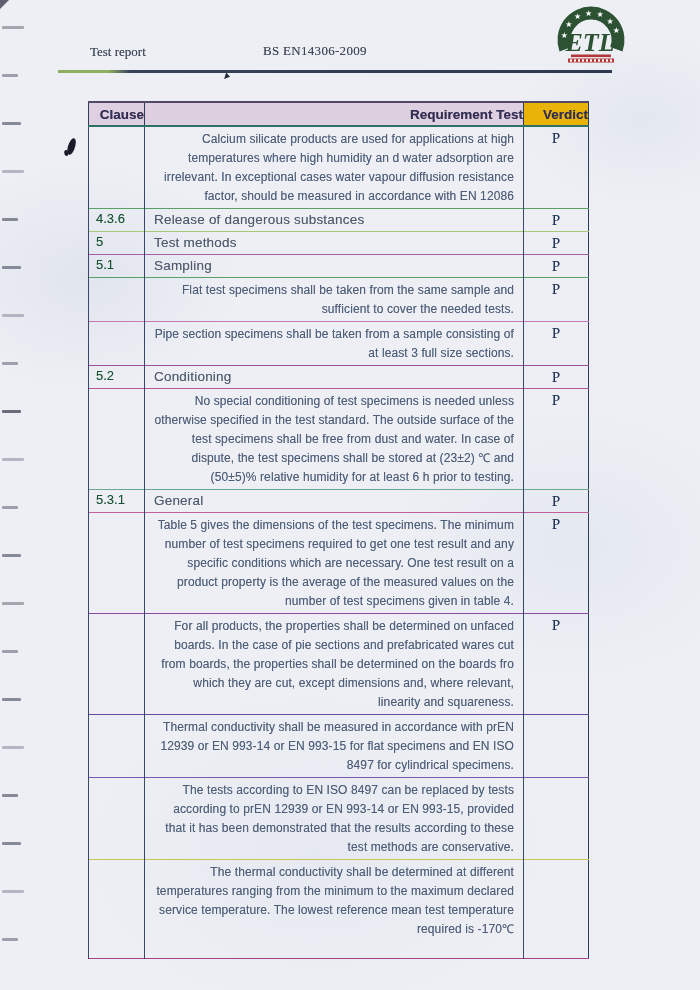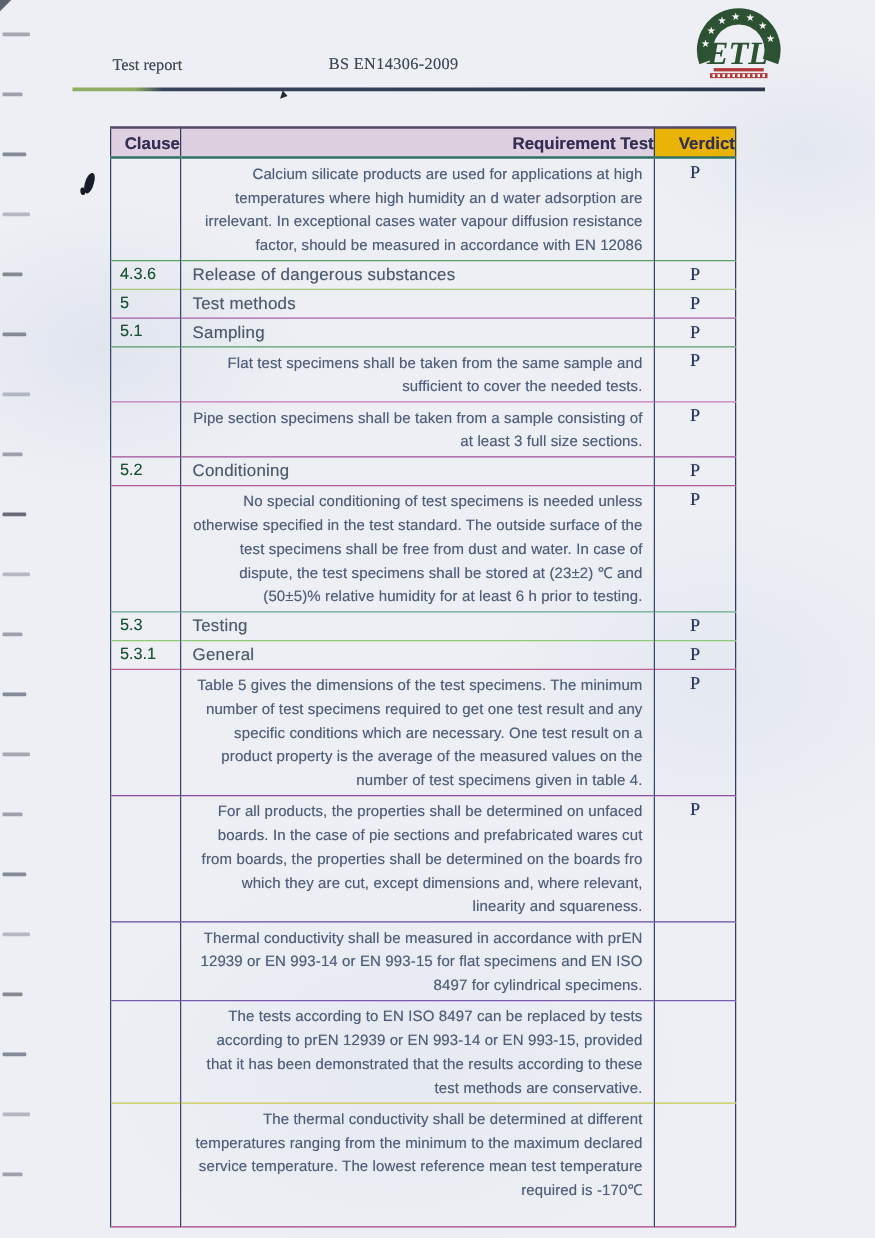--- a/index.html
+++ b/index.html
@@ -162,25 +162,20 @@
       <tr style="height: 20px; border-bottom: 1.4px solid rgb(176, 88, 152);">
         <td class="c-clause">5.2</td>
         <td class="c-req title">Conditioning</td>
         <td class="c-verdict">P</td>
       </tr>
       <tr style="height: 95px; border-bottom: 1.4px solid rgb(106, 168, 144);">
         <td class="c-clause"></td>
         <td class="c-req body">No special conditioning of test specimens is needed unless otherwise specified in the test standard. The outside surface of the test specimens shall be free from dust and water. In case of dispute, the test specimens shall be stored at (23±2) ℃ and (50±5)% relative humidity for at least 6 h prior to testing.</td>
         <td class="c-verdict">P</td>
       </tr>
-      <tr style="height: 20px; border-bottom: 1.4px solid rgb(144, 200, 120);">
-        <td class="c-clause">5.3</td>
-        <td class="c-req title">Testing</td>
-        <td class="c-verdict">P</td>
-      </tr>
       <tr style="height: 20px; border-bottom: 1.4px solid rgb(192, 96, 152);">
         <td class="c-clause">5.3.1</td>
         <td class="c-req title">General</td>
         <td class="c-verdict">P</td>
       </tr>
       <tr style="height: 92px; border-bottom: 1.4px solid rgb(138, 74, 160);">
         <td class="c-clause"></td>
         <td class="c-req body">Table 5 gives the dimensions of the test specimens. The minimum number of test specimens required to get one test result and any specific conditions which are necessary. One test result on a product property is the average of the measured values on the number of test specimens given in table 4.</td>
         <td class="c-verdict">P</td>
       </tr>

